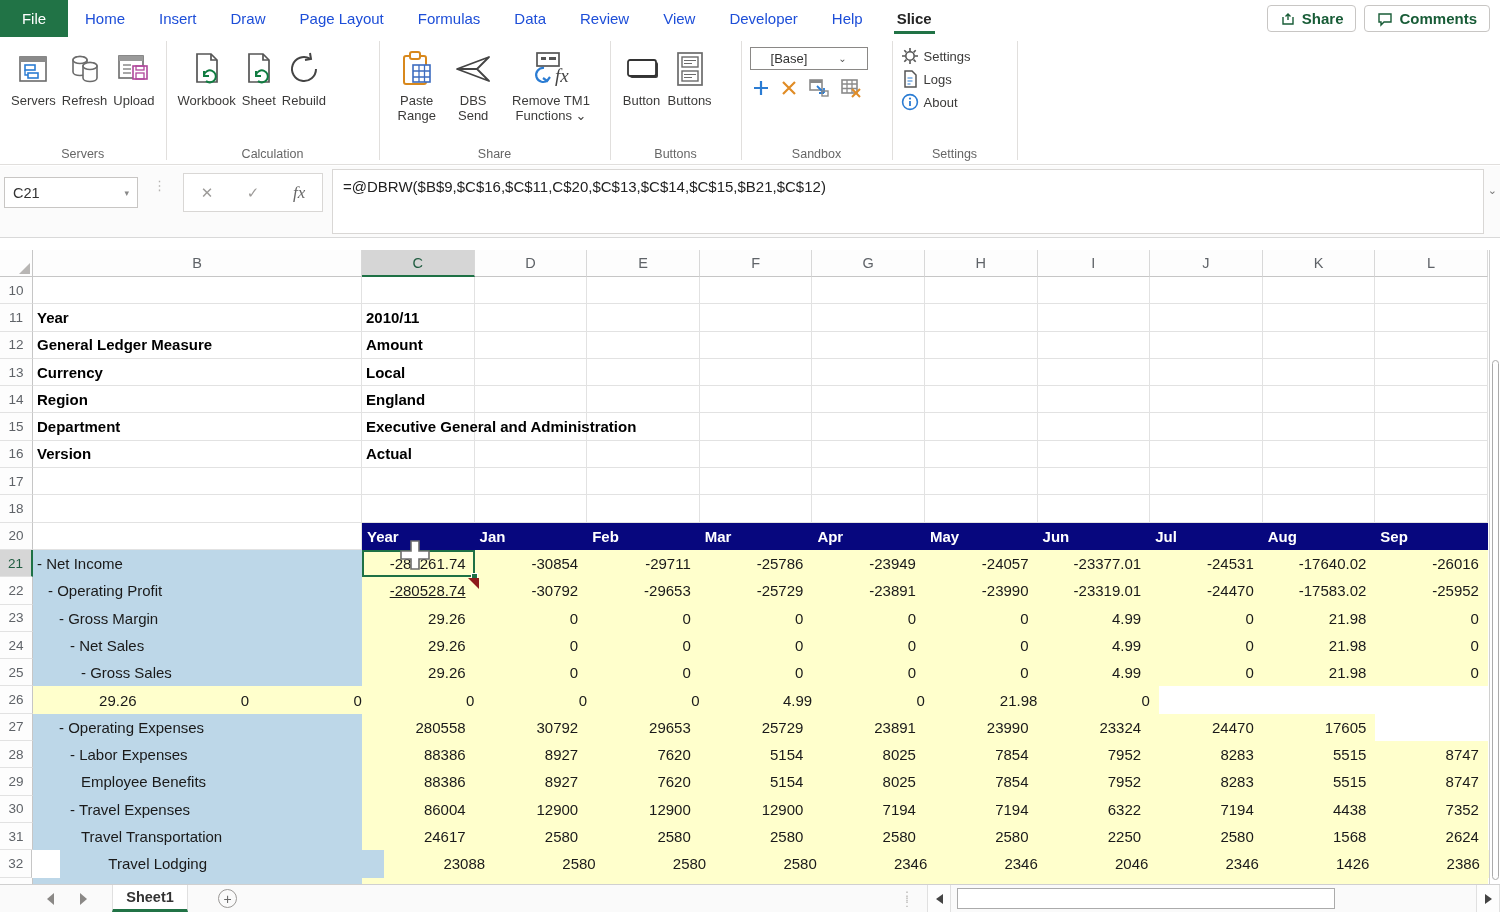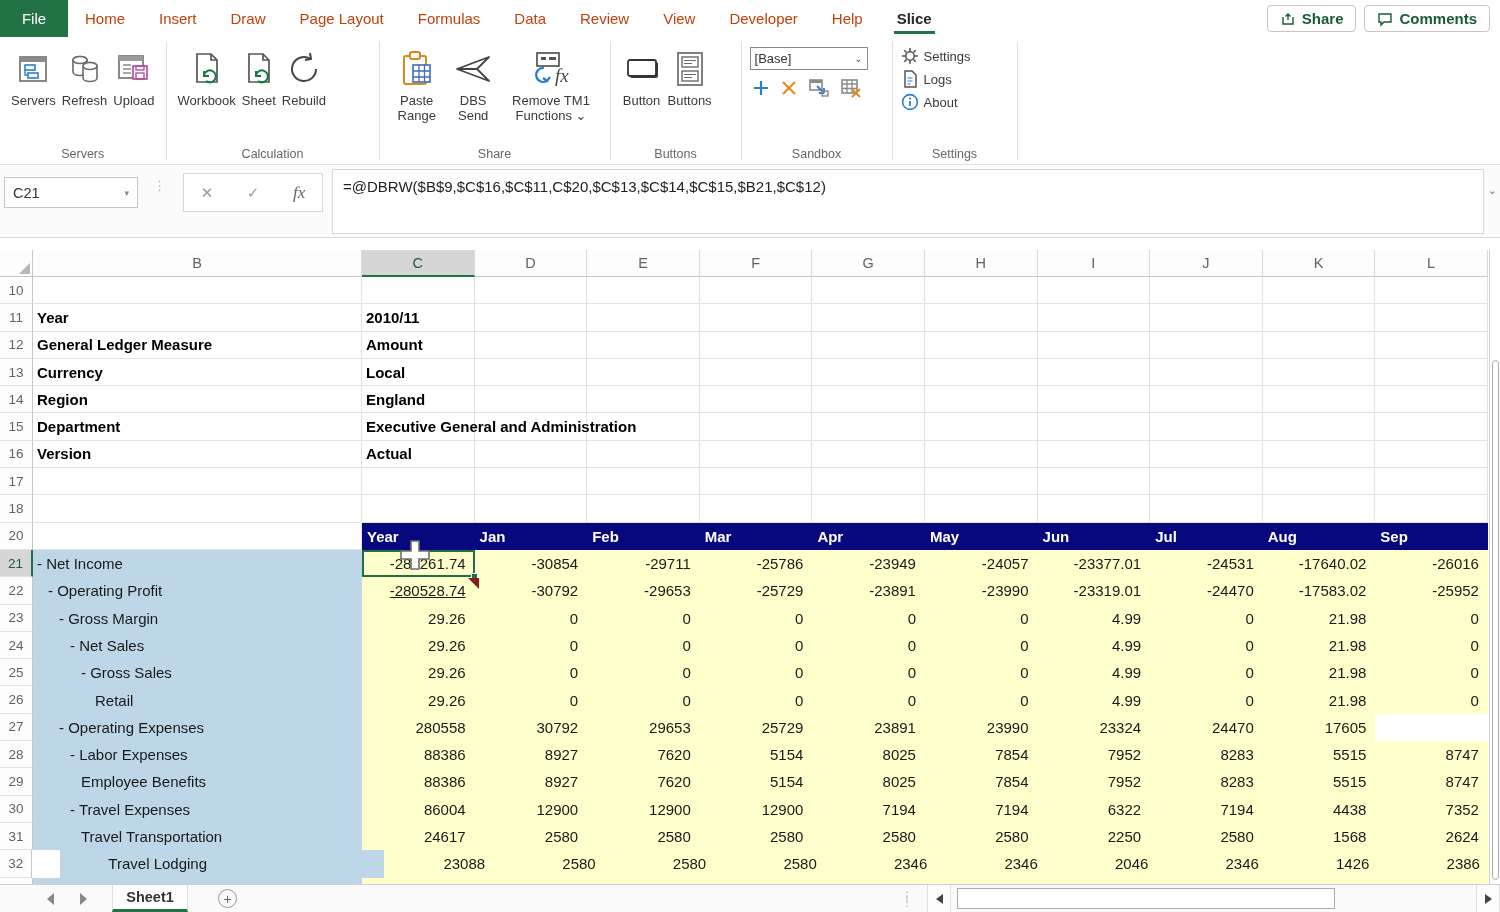--- a/index.html
+++ b/index.html
@@ -3,40 +3,40 @@
 <meta charset="utf-8">
 <style>
   * { margin:0; padding:0; box-sizing:border-box; }
   html,body { width:1500px; height:912px; overflow:hidden; background:#fff;
     font-family:"Liberation Sans", sans-serif; }
   #app { position:relative; width:1500px; height:912px; background:#fff; }
 
   
   #tabbar { position:absolute; left:0; top:0; width:1500px; height:37px; background:#fff; display:flex; align-items:stretch; }
   #file-tab { width:68px; background:#217346; color:#fff; font-size:15px; display:flex; align-items:center; justify-content:center; }
-  .tab { padding:0 17px; font-size:15px; color:#c2410c; display:flex; align-items:center; position:relative; white-space:nowrap; }
+  .tab { padding:0 17px; font-size:15px; color:#1d4ed8; display:flex; align-items:center; position:relative; white-space:nowrap; }
   .tab.active { color:#262626; font-weight:bold; }
   .tab.active::after { content:""; position:absolute; left:14px; right:14px; bottom:3px; height:3px; background:#217346; }
   #tabbar-right { margin-left:auto; display:flex; align-items:center; gap:8px; padding-right:10px; }
   .pill-btn { display:flex; align-items:center; gap:6px; border:1px solid #c8c6c4; border-radius:4px; background:#fff;
     height:27px; padding:0 12px; font-size:15px; color:#185c37; font-weight:bold; }
 
   
   #ribbon { position:absolute; left:0; top:37px; width:1500px; height:128px; background:#fff; border-bottom:1px solid #e1dfdd; display:flex; }
   .rgroup { position:relative; display:flex; align-items:flex-start; padding:6px 8px 20px 8px; }
   .rgroup .glabel { position:absolute; bottom:3px; left:0; right:0; text-align:center; font-size:12.5px; color:#666; }
   .gdivider { width:1px; background:#e1dfdd; margin:4px 0; }
   .rbtn { display:flex; flex-direction:column; align-items:center; justify-content:flex-start; padding:4px 3px;
     font-size:13px; color:#3b3a39; line-height:1.15; text-align:center; border-radius:3px; }
   .rbtn .ric { height:44px; display:flex; align-items:center; justify-content:center; margin-bottom:3px; }
   .smallbtns { display:flex; flex-direction:column; gap:5px; padding-top:4px; }
   .sbtn { display:flex; align-items:center; gap:5px; font-size:13px; color:#3b3a39; }
   #sandbox-col { display:flex; flex-direction:column; gap:8px; padding-top:4px; }
   #sandbox-select { width:118px; height:23px; border:1px solid #8a8886; background:#fff; display:flex; align-items:center;
-    font-size:13px; color:#333; padding:0 4px; justify-content:space-between; }
+    font-size:13px; color:#333; padding:0 20px; justify-content:space-between; }
   #sandbox-icons { display:flex; gap:10px; align-items:center; padding-left:2px; }
 
   
   #fbar { position:absolute; left:0; top:166px; width:1500px; height:72px; background:#fbfbfb; border-bottom:1px solid #d9d9d9; }
   #namebox { position:absolute; left:4px; top:11px; width:134px; height:31px; background:#fff; border:1px solid #c8c6c4;
     font-size:14.5px; color:#333; display:flex; align-items:center; padding:0 8px; justify-content:space-between; }
   #fbar-dots { position:absolute; left:153px; top:16px; color:#b5b3b1; font-size:13px; letter-spacing:0; line-height:7px; text-align:center; }
   #fxbox { position:absolute; left:183px; top:7px; width:140px; height:39px; background:#fff; border:1px solid #d9d7d5;
     display:flex; align-items:center; justify-content:space-around; color:#9d9b99; }
   #formulabox { position:absolute; left:332px; top:3px; width:1152px; height:65px; background:#fff; border:1px solid #d9d7d5;
@@ -565,21 +565,20 @@
         <div class="cell ycell" style="width: 112.6px;">0</div>
         <div class="cell ycell" style="width: 112.6px;">0</div>
         <div class="cell ycell" style="width: 112.6px;">0</div>
         <div class="cell ycell" style="width: 112.6px;">4.99</div>
         <div class="cell ycell" style="width: 112.6px;">0</div>
         <div class="cell ycell" style="width: 112.6px;">21.98</div>
         <div class="cell ycell" style="width: 112.6px;">0</div>
       </div>
       <div class="grow">
         <div class="rhdr">26</div>
-        <div class="cell blab" style="width: 329px; padding-left: 62px;">Retail</div>
         <div class="cell ycell" style="width: 112.6px;">29.26</div>
         <div class="cell ycell" style="width: 112.6px;">0</div>
         <div class="cell ycell" style="width: 112.6px;">0</div>
         <div class="cell ycell" style="width: 112.6px;">0</div>
         <div class="cell ycell" style="width: 112.6px;">0</div>
         <div class="cell ycell" style="width: 112.6px;">0</div>
         <div class="cell ycell" style="width: 112.6px;">4.99</div>
         <div class="cell ycell" style="width: 112.6px;">0</div>
         <div class="cell ycell" style="width: 112.6px;">21.98</div>
         <div class="cell ycell" style="width: 112.6px;">0</div>

